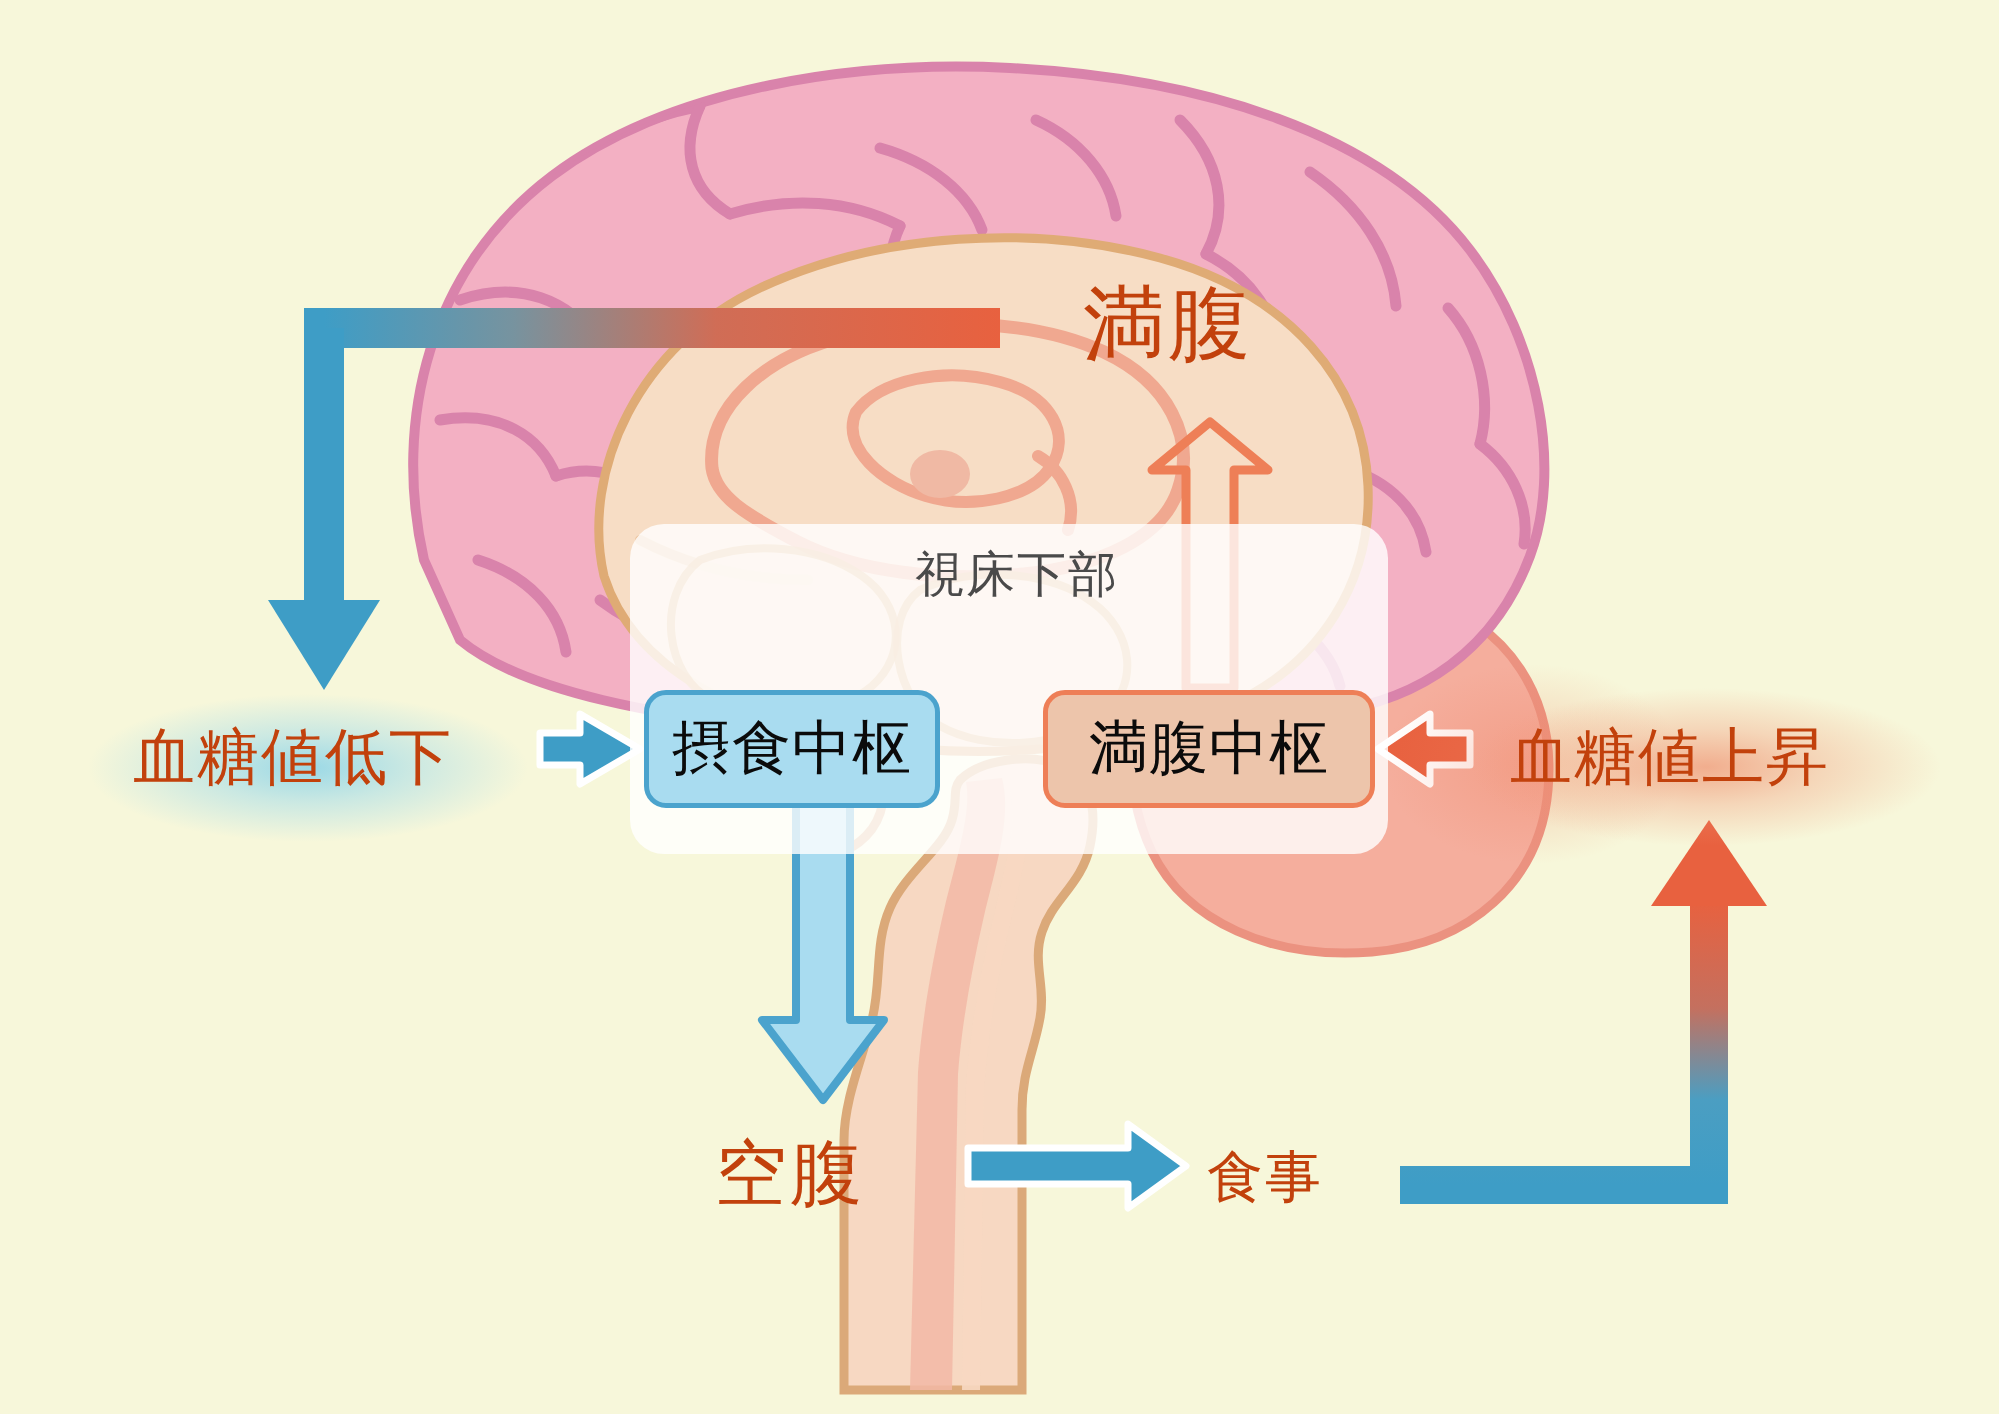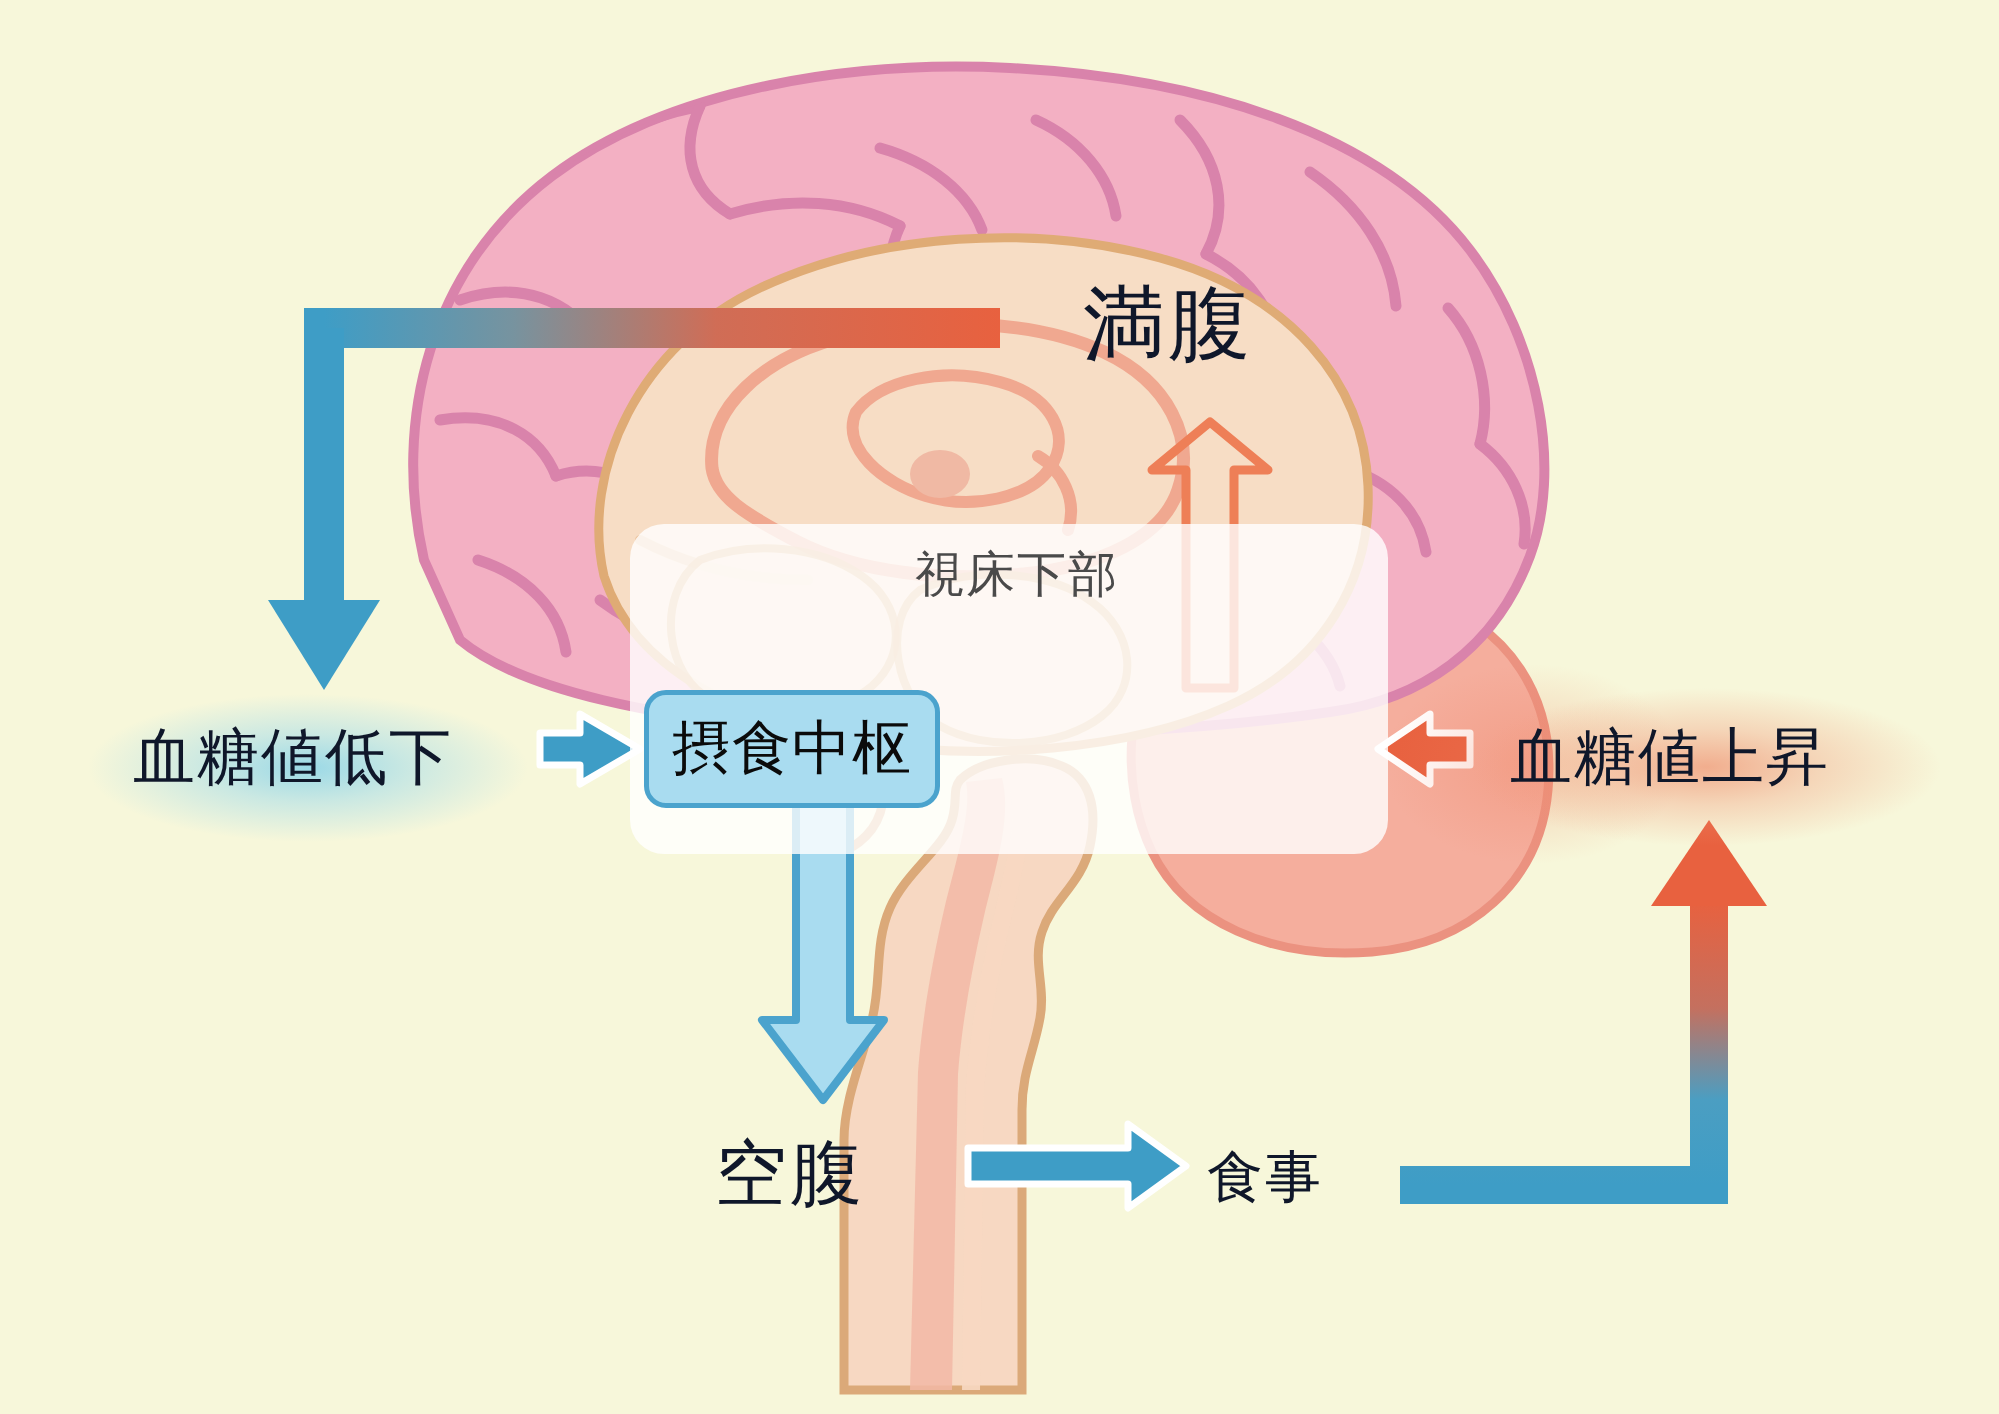--- a/index.html
+++ b/index.html
@@ -73,21 +73,21 @@
     width: 332px;
     height: 118px;
     background: #edc5ab;
     border: 5px solid #ee7f57;
   }
 
   
   .lbl {
     position: absolute;
     white-space: nowrap;
-    color: #0f172a;
+    color: #c2410c;
     line-height: 1;
   }
   .lbl-manpuku {
     left: 1083px;
     top: 283px;
     font-size: 82px;
     letter-spacing: 3px;
   }
   .lbl-left-glucose {
     left: 133px;
@@ -335,20 +335,23 @@
   <div class="glow glow-red-2"></div>
   <div class="glow glow-red"></div>
 
   <div class="hypo-panel"></div>
   <div class="hypo-label">視床下部</div>
 
   <div class="center-box box-eat">
     <span>摂食中枢</span>
   </div>
 
+  <div class="center-box box-full">
+    <span>満腹中枢</span>
+  </div>
 
   <div class="lbl lbl-manpuku">満腹</div>
 
   <div class="lbl lbl-left-glucose">血糖値低下</div>
 
   <div class="lbl lbl-right-glucose">血糖値上昇</div>
 
   <div class="lbl lbl-kuufuku">空腹</div>
 
   <div class="lbl lbl-shokuji">食事</div>

